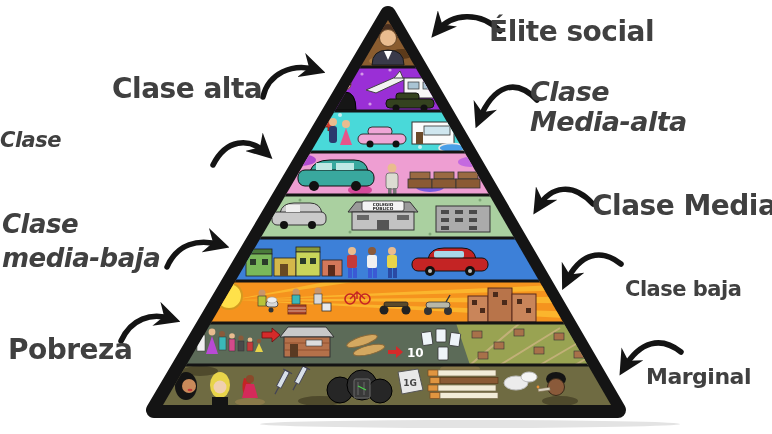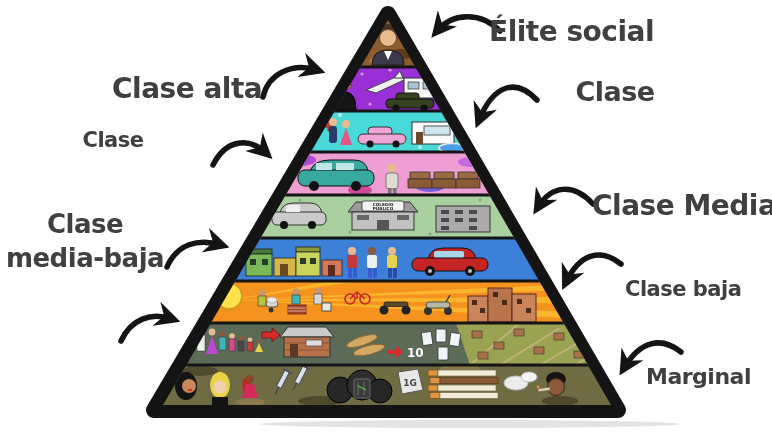--- a/index.html
+++ b/index.html
@@ -6,21 +6,21 @@
   .stage{
     position:relative;width:772px;height:434px;overflow:hidden;
     background:#ffffff;font-family:"DejaVu Sans",sans-serif;
   }
   .stage svg{position:absolute;left:0;top:0;}
   .label{
     position:absolute;font-weight:700;color:#404040;line-height:1.12;
     letter-spacing:-0.5px;white-space:nowrap;
   }
   .label .ln{white-space:nowrap;}
-  .center{text-align:center;}
+  .center{text-align:left;font-style:italic;}
   #lbl-elite        {left:489px;top:16px; font-size:28px;}
   #lbl-alta         {left:112px;top:73px; font-size:28px;text-align:center;}
   #lbl-media-alta   {left:530px;top:77px; font-size:27px;width:170px;}
   #lbl-media-prof   {left:0px;  top:126px;font-size:21px;width:226px;line-height:1.35;}
   #lbl-media        {left:592px;top:190px;font-size:28px;}
   #lbl-media-baja   {left:2px;  top:208px;font-size:26px;width:166px;line-height:1.3;}
   #lbl-baja         {left:625px;top:278px;font-size:21px;}
   #lbl-pobreza      {left:8px;  top:334px;font-size:28px;}
   #lbl-marginal     {left:646px;top:365px;font-size:22px;}
 </style>
@@ -409,25 +409,27 @@
     <path d="M621 264 C601 248 580 253 566 282" marker-end="url(#ah)"></path>
     <path d="M121 341 C131 319 151 312 172 319" marker-end="url(#ah)"></path>
     <path d="M681 352 C661 336 640 341 624 368" marker-end="url(#ah)"></path>
   </g>
 </svg>
 
   <div class="label" id="lbl-elite">Élite social</div>
   <div class="label" id="lbl-alta">Clase alta</div>
   <div class="label center" id="lbl-media-alta">
     <div class="ln">Clase</div>
+    <div class="ln">Media-alta</div>
   </div>
   <div class="label center" id="lbl-media-prof">
     <div class="ln">Clase</div>
   </div>
   <div class="label" id="lbl-media">Clase Media</div>
   <div class="label center" id="lbl-media-baja">
     <div class="ln">Clase</div>
     <div class="ln">media-baja</div>
   </div>
   <div class="label" id="lbl-baja">Clase baja</div>
+  <div class="label" id="lbl-pobreza">Pobreza</div>
   <div class="label" id="lbl-marginal">Marginal</div>
 
 </div>
 
 </body></html>

